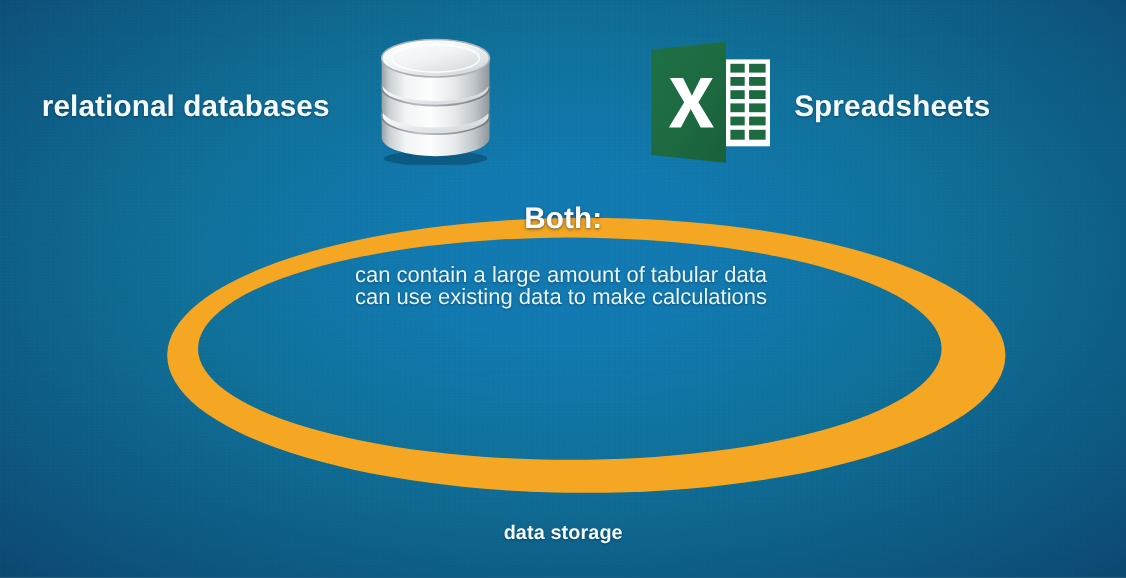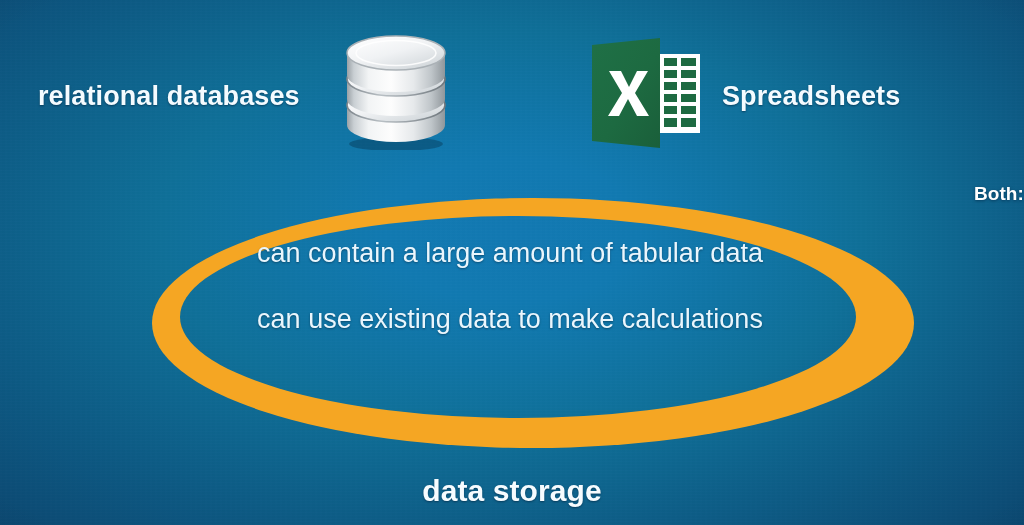--- a/index.html
+++ b/index.html
@@ -59,32 +59,32 @@
     font-size: 27px;
     line-height: 1;
     color: #f4fbff;
   }
   #lbl-relational { left: 38px; top: 83px; }
   #lbl-spreadsheets { left: 722px; top: 83px; }
 
   #lbl-both {
     left: 0; right: 0;
     top: 183px;
-    text-align: right;
+    text-align: center;
     font-weight: 700;
-    font-size: 19px;
+    font-size: 27px;
     color: #ffffff;
     text-shadow: 0 1px 3px rgba(0,40,70,.65);
   }
   #lbl-storage {
     left: 0; right: 0;
     top: 474px;
     text-align: center;
     font-weight: 700;
-    font-size: 30px;
+    font-size: 18px;
     color: #f6fcff;
   }
 
   
   #venn {
     position: absolute;
     left: 0; top: 0;
     width: 1024px; height: 525px;
   }
   #ring-svg {
@@ -95,27 +95,27 @@
   #bullets {
     position: absolute;
     left: 150px;
     top: 240px;
     width: 720px;
     text-align: center;
   }
   .bullet {
     position: relative;
     color: #eaf6fd;
-    font-size: 27px;
+    font-size: 20px;
     font-weight: 400;
     line-height: 1;
     white-space: nowrap;
     text-shadow: 0 1px 2px rgba(0,35,60,.5);
   }
-  .bullet + .bullet { margin-top: 39px; }
+  .bullet + .bullet { }
 
   
   #db-icon {
     position: absolute;
     left: 336px;
     top: 31px;
     width: 120px;
     height: 119px;
   }
 

